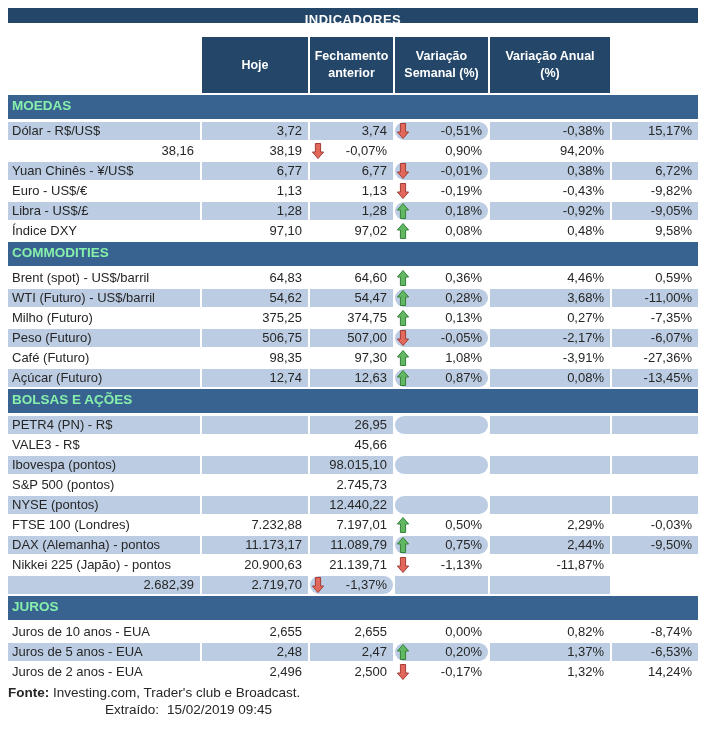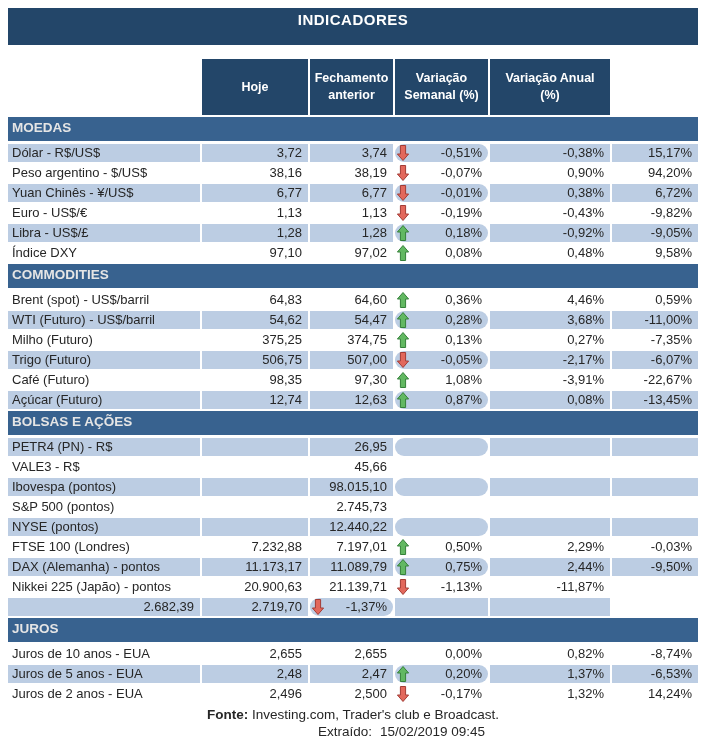--- a/index.html
+++ b/index.html
@@ -3,52 +3,52 @@
 <meta charset="utf-8">
 <style>
   html,body{margin:0;padding:0;background:#ffffff;}
   body{
     width:706px;height:745px;overflow:hidden;
     font-family:"Liberation Sans","DejaVu Sans",sans-serif;
     color:#262626;
   }
   .wrap{padding:8px 8px 0 8px;width:690px;}
   .title-bar{
-    height:37px;line-height:23px;background:#234669;color:#ffffff;
-    font-weight:bold;font-size:15px;text-align:center;letter-spacing:.5px;
+    height:15px;line-height:23px;background:#234669;color:#ffffff;
+    font-weight:bold;font-size:13px;text-align:center;letter-spacing:.5px;
   }
   .title-gap{height:14px;}
   .grid{
     display:grid;
     grid-template-columns:192px 106px 83px 93px 120px 86px;
     column-gap:2px;background:#ffffff;
   }
   .header-row{margin-bottom:2px;}
   .hcell{
     background:#234669;color:#ffffff;font-weight:bold;font-size:12.5px;
     height:56px;display:flex;align-items:center;justify-content:center;
     text-align:center;line-height:1.35;padding:0 4px;box-sizing:border-box;
   }
   .hcell.empty{background:transparent;}
   .section-bar{
-    background:#38628f;color:#e5e5e5;font-weight:bold;font-size:13.5px;
+    background:#38628f;color:#86efac;font-weight:bold;font-size:13.5px;
     height:24px;line-height:22px;padding-left:4px;margin:2px 0 3px 0;
   }
   .row{margin-bottom:2px;}
   .cell{
     height:18px;line-height:18px;font-size:13px;background:#ffffff;
     white-space:nowrap;overflow:hidden;box-sizing:border-box;
   }
   .row.stripe .cell{background:#bccde3;}
   .cell.label{padding-left:4px;text-align:left;}
   .cell.num{padding-right:6px;text-align:right;}
   .cell.diaria{position:relative;border-radius:9px;}
   .arrow{position:absolute;left:1px;top:0px;width:14px;height:18px;display:inline-block;}
   .arrow svg{display:block;}
-  .footer{font-size:13.5px;margin-top:3px;line-height:17px;text-align:center;}
+  .footer{font-size:13.5px;margin-top:3px;line-height:17px;}
   .footer .bold{font-weight:bold;}
   .footer-line2{padding-left:97px;}
   .footer-line2 .val{margin-left:8px;}
 </style>
 </head>
 <body>
 
 <div class="wrap">
   <div class="title-bar">INDICADORES</div>
   <div class="title-gap"></div>
@@ -69,21 +69,20 @@
         <div class="cell num">3,74</div>
         <div class="cell num diaria"><span class="arrow">
             <svg width="14" height="18" viewBox="0 0 14 18">
               <path d="M7 16.5 L1.4 10 L4.4 10 L4.4 1.5 L9.6 1.5 L9.6 10 L12.6 10 Z" fill="#e2685c" stroke="#a33c35" stroke-width="1"></path>
             </svg>
           </span>-0,51%</div>
         <div class="cell num">-0,38%</div>
         <div class="cell num">15,17%</div>
       </div>
       <div class="grid row">
-        <div class="cell label">Peso argentino - $/US$</div>
         <div class="cell num">38,16</div>
         <div class="cell num">38,19</div>
         <div class="cell num diaria"><span class="arrow">
             <svg width="14" height="18" viewBox="0 0 14 18">
               <path d="M7 16.5 L1.4 10 L4.4 10 L4.4 1.5 L9.6 1.5 L9.6 10 L12.6 10 Z" fill="#e2685c" stroke="#a33c35" stroke-width="1"></path>
             </svg>
           </span>-0,07%</div>
         <div class="cell num">0,90%</div>
         <div class="cell num">94,20%</div>
       </div>
@@ -166,42 +165,42 @@
         <div class="cell num">374,75</div>
         <div class="cell num diaria"><span class="arrow">
             <svg width="14" height="18" viewBox="0 0 14 18">
               <path d="M7 1.5 L12.6 8 L9.6 8 L9.6 16.5 L4.4 16.5 L4.4 8 L1.4 8 Z" fill="#62b862" stroke="#35803a" stroke-width="1"></path>
             </svg>
           </span>0,13%</div>
         <div class="cell num">0,27%</div>
         <div class="cell num">-7,35%</div>
       </div>
       <div class="grid row stripe">
-        <div class="cell label">Trigo (Futuro)</div>
+        <div class="cell label">Peso (Futuro)</div>
         <div class="cell num">506,75</div>
         <div class="cell num">507,00</div>
         <div class="cell num diaria"><span class="arrow">
             <svg width="14" height="18" viewBox="0 0 14 18">
               <path d="M7 16.5 L1.4 10 L4.4 10 L4.4 1.5 L9.6 1.5 L9.6 10 L12.6 10 Z" fill="#e2685c" stroke="#a33c35" stroke-width="1"></path>
             </svg>
           </span>-0,05%</div>
         <div class="cell num">-2,17%</div>
         <div class="cell num">-6,07%</div>
       </div>
       <div class="grid row">
         <div class="cell label">Café (Futuro)</div>
         <div class="cell num">98,35</div>
         <div class="cell num">97,30</div>
         <div class="cell num diaria"><span class="arrow">
             <svg width="14" height="18" viewBox="0 0 14 18">
               <path d="M7 1.5 L12.6 8 L9.6 8 L9.6 16.5 L4.4 16.5 L4.4 8 L1.4 8 Z" fill="#62b862" stroke="#35803a" stroke-width="1"></path>
             </svg>
           </span>1,08%</div>
         <div class="cell num">-3,91%</div>
-        <div class="cell num">-22,67%</div>
+        <div class="cell num">-27,36%</div>
       </div>
       <div class="grid row stripe">
         <div class="cell label">Açúcar (Futuro)</div>
         <div class="cell num">12,74</div>
         <div class="cell num">12,63</div>
         <div class="cell num diaria"><span class="arrow">
             <svg width="14" height="18" viewBox="0 0 14 18">
               <path d="M7 1.5 L12.6 8 L9.6 8 L9.6 16.5 L4.4 16.5 L4.4 8 L1.4 8 Z" fill="#62b862" stroke="#35803a" stroke-width="1"></path>
             </svg>
           </span>0,87%</div>

